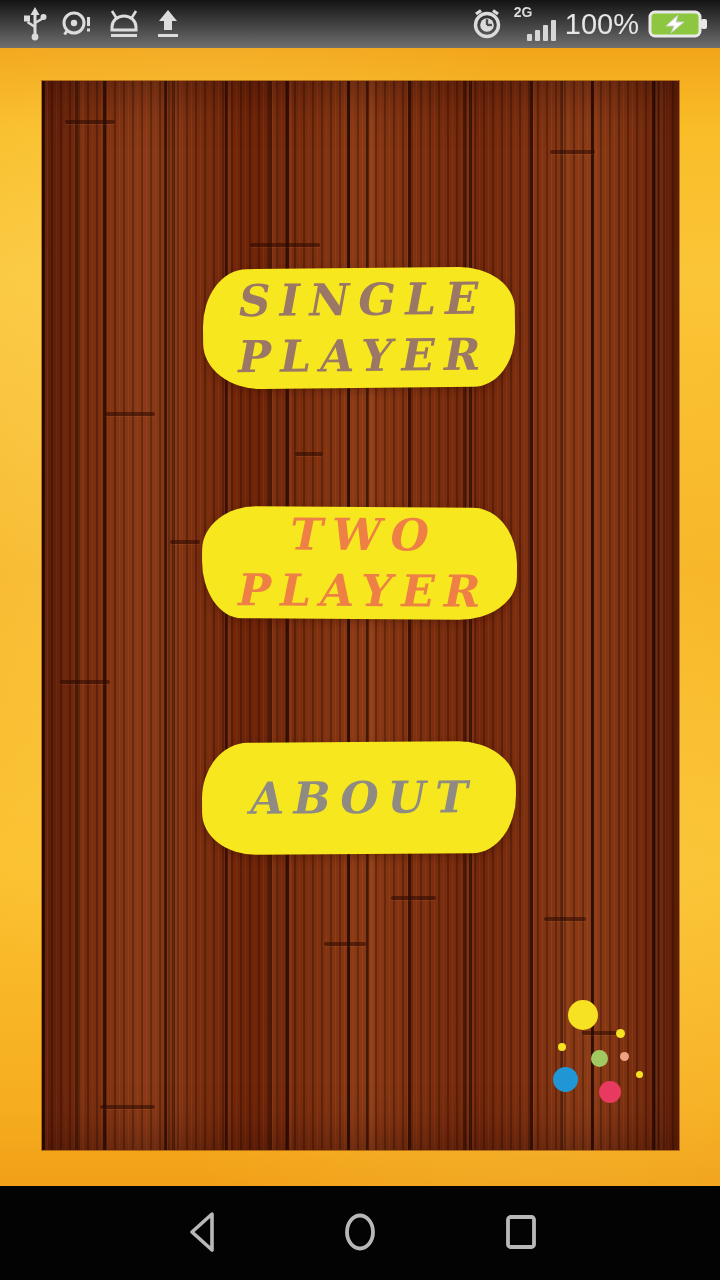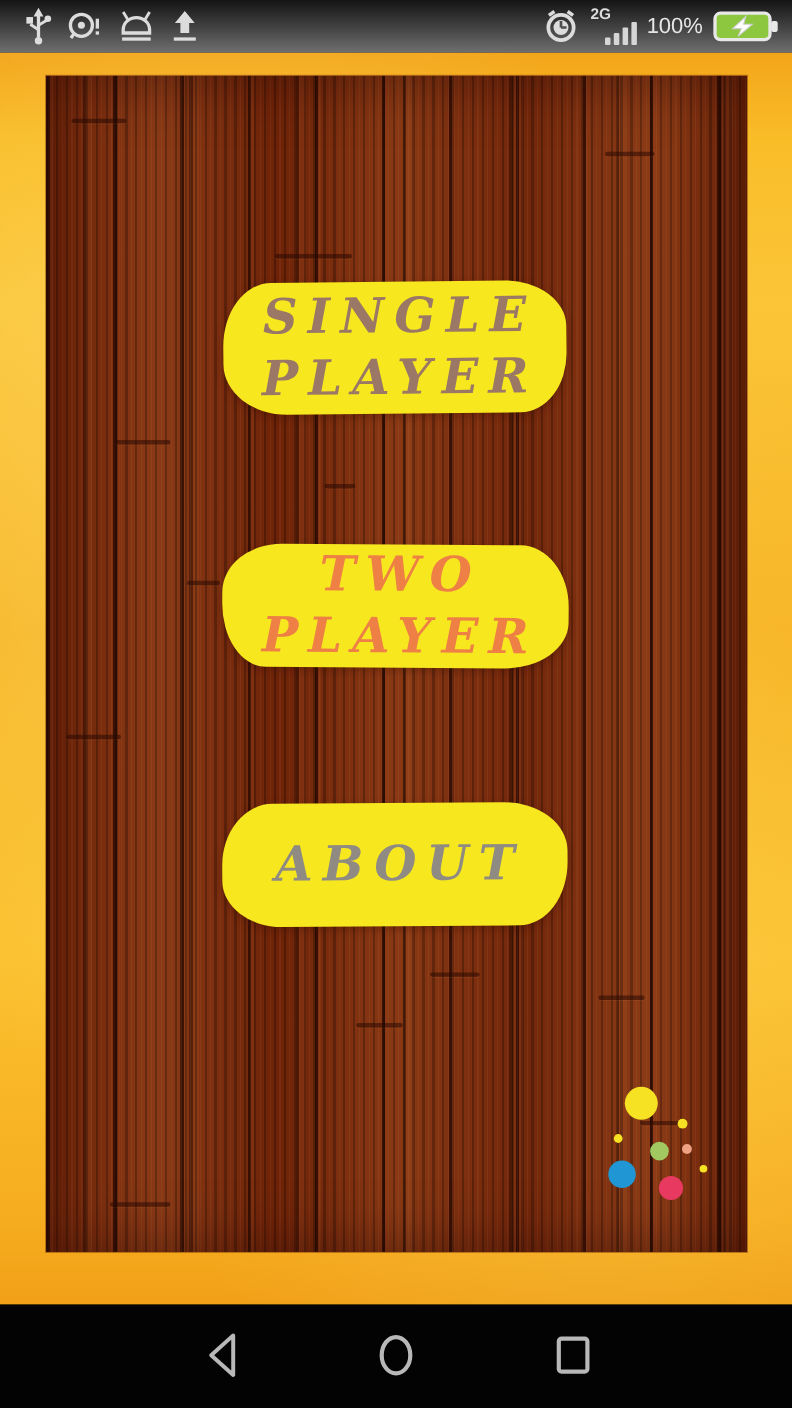--- a/index.html
+++ b/index.html
@@ -7,36 +7,36 @@
           font-family:"Liberation Sans",sans-serif;}
 
   
   .status-bar{position:absolute;left:0;top:0;width:720px;height:48px;
       background:linear-gradient(180deg,#141414 0%,#3c3c3c 45%,#6f6f6f 100%);
       display:flex;align-items:center;justify-content:space-between;
       padding:0 10px 0 22px;box-sizing:border-box;color:#e2e2e2;}
   .sb-left,.sb-right{display:flex;align-items:center;gap:12px;height:100%;}
   .sb-right{gap:9px;}
   .sb-icon{display:flex;align-items:center;justify-content:center;}
-  .sb-text{font-size:20px;color:#e6e6e6;letter-spacing:0;line-height:48px;}
+  .sb-text{font-size:29px;color:#e6e6e6;letter-spacing:0;line-height:48px;}
   .signal{display:flex;flex-direction:column;width:42px;height:38px;position:relative;margin-top:2px;}
   .net-label{font-size:14px;font-weight:bold;color:#dcdcdc;line-height:13px;align-self:flex-start;}
   .bars{display:flex;align-items:flex-end;gap:3px;align-self:flex-end;margin-top:1px;}
   .bars span{display:block;width:5px;background:#d6d6d6;border-radius:1px;}
   .bars .b1{height:7px;}.bars .b2{height:11px;}.bars .b3{height:16px;}.bars .b4{height:21px;}
 
   
   .app-bg{position:absolute;left:0;top:48px;width:720px;height:1138px;
       background:
         radial-gradient(ellipse at 28% 35%, rgba(255,242,160,.28), transparent 55%),
         radial-gradient(ellipse at 75% 75%, rgba(255,230,130,.20), transparent 50%),
         linear-gradient(180deg,#f3a51a 0%,#f9bd28 7%,#fbc538 20%,#f7b424 46%,#fbc12f 72%,#f6ad1f 93%,#f1a017 100%);}
 
   
-  .wood{position:absolute;left:42px;top:21px;width:637px;height:1069px;
+  .wood{position:absolute;left:42px;top:33px;width:637px;height:1069px;
       background-color:#7c2a0d;
       background-image:
         repeating-linear-gradient(90deg, rgba(0,0,0,.25) 0 2px, rgba(255,255,255,0) 2px 5px,
             rgba(255,170,100,.07) 5px 6px, rgba(255,255,255,0) 6px 9px),
         repeating-linear-gradient(90deg, rgba(46,12,2,.85) 0 3px, rgba(150,64,26,.35) 3px 6px,
             rgba(0,0,0,0) 6px 61px),
         repeating-linear-gradient(90deg, rgba(0,0,0,0) 0 33px, rgba(30,8,1,.45) 33px 36px,
             rgba(255,150,80,.08) 36px 42px, rgba(0,0,0,0) 42px 97px),
         linear-gradient(90deg,#6f2409,#8a3a16 16%,#6e2308 33%,#8a3914 50%,#73270b 68%,#8b3b16 86%,#6e2409);
       box-shadow: inset 0 0 55px rgba(35,6,0,.55), 0 0 0 1px rgba(96,32,6,.45);}

